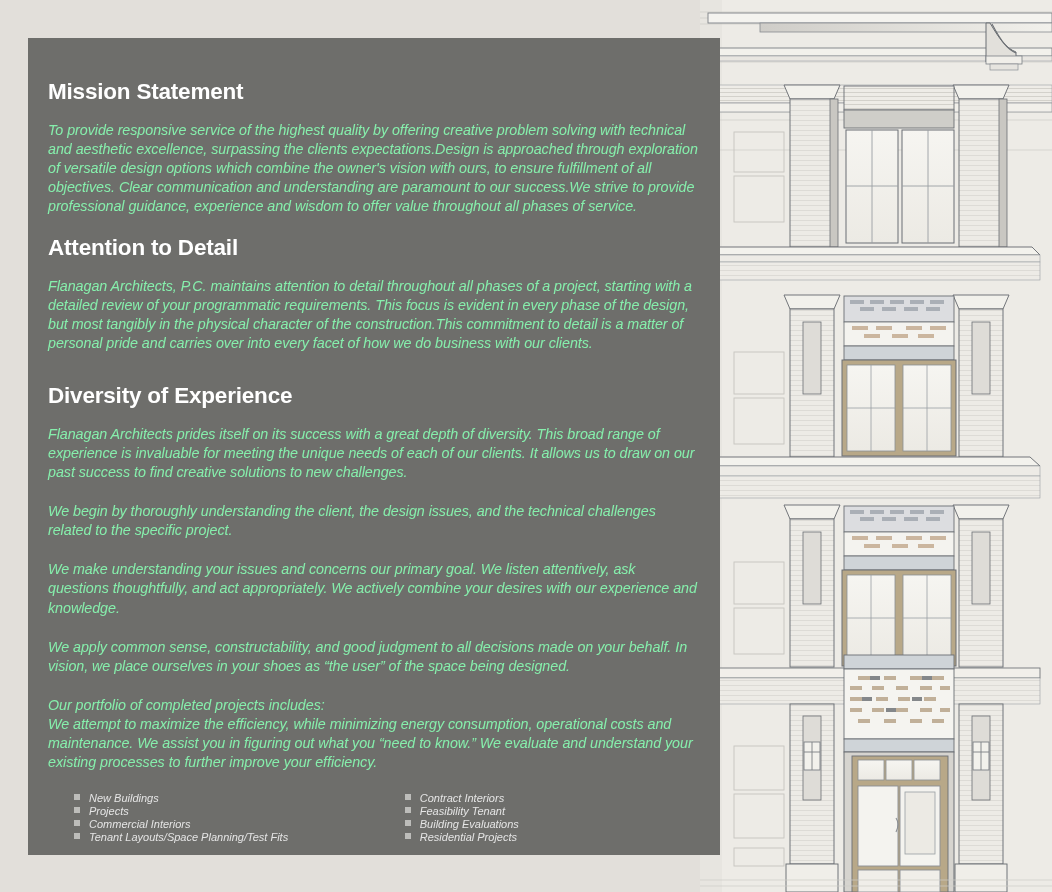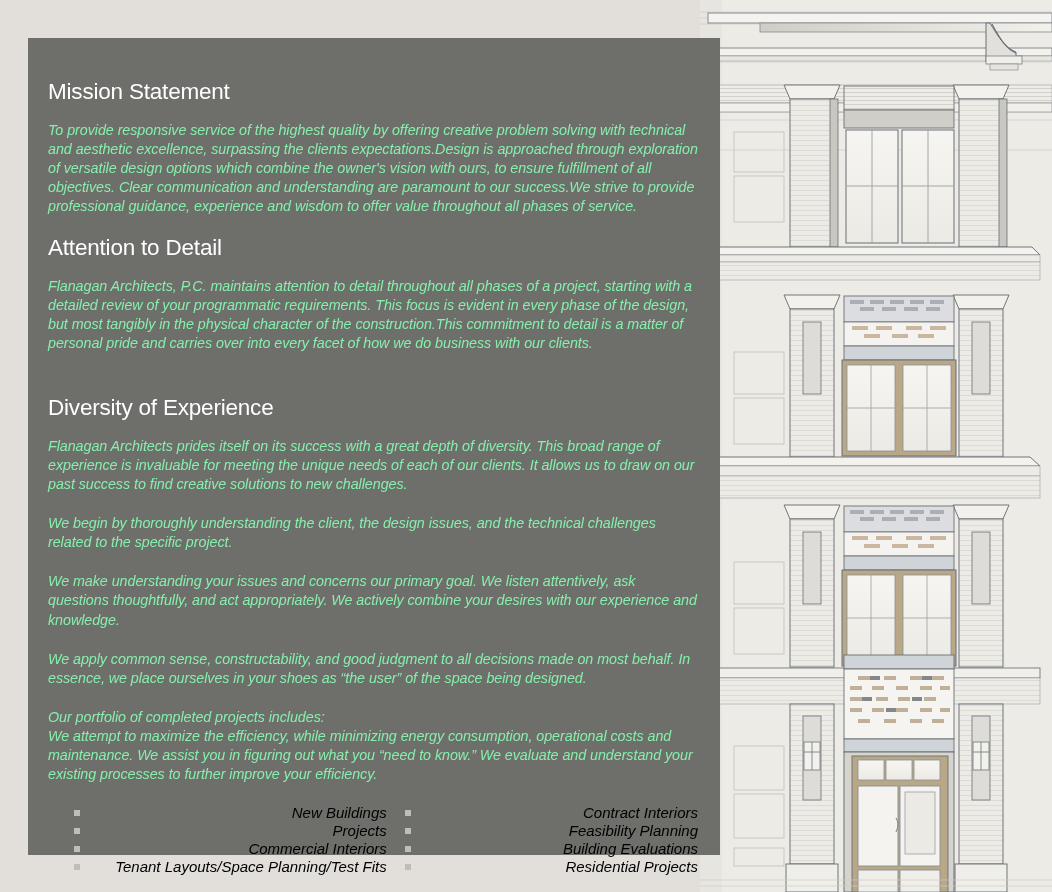--- a/index.html
+++ b/index.html
@@ -43,28 +43,28 @@
     width: 692px;
     height: 817px;
     background: #6e6e6b;
     box-sizing: border-box;
     padding: 22px 22px 0 20px;
   }
 
   .section-heading {
     color: #ffffff;
     font-size: 22.5px;
-    font-weight: normal;
+    font-weight: bold;
     letter-spacing: -0.2px;
     margin: 0 0 16px 0;
     line-height: 1.1;
   }
   .h-mission   { margin-top: 20px; }
   .h-attention { }
-  .h-diversity { margin-top: 43px; }
+  .h-diversity { margin-top: 31px; }
 
   .para {
     color: #86efac;
     font-size: 14.3px;
     font-style: italic;
     line-height: 1.335;
     margin: 0 0 15px 0;
     max-width: 662px;
     letter-spacing: -0.05px;
   }
@@ -76,26 +76,25 @@
     margin-top: 9px;
     margin-bottom: 4px;
     padding-left: 26px;
   }
   .list-col { width: 320px; }
   .list-col.col2 { width: 300px; padding-left: 18px; }
 
   .list-item {
     display: flex;
     align-items: baseline;
-    color: #000000;
-    font-size: 15px;
+    color: #e5e5e5;
+    font-size: 11px;
     font-style: italic;
     line-height: 1.19;
     margin-bottom: 0;
-    justify-content: space-between;
   }
   .bullet {
     display: inline-block;
     width: 6px;
     height: 6px;
     background: #bdbdba;
     margin-right: 9px;
     flex: 0 0 auto;
     position: relative;
     top: -2px;
@@ -382,21 +381,21 @@
     <h2 class="section-heading h-mission">Mission Statement</h2>
     <p class="para gap">To provide responsive service of the highest quality by offering creative problem solving with technical and aesthetic excellence, surpassing the clients expectations.Design is approached through exploration of versatile design options which combine the owner's vision with ours, to ensure fulfillment of all objectives. Clear communication and understanding are paramount to our success.We strive to provide professional guidance, experience and wisdom to offer value throughout all phases of service.</p>
 
     <h2 class="section-heading h-attention">Attention to Detail</h2>
     <p class="para gap">Flanagan Architects, P.C. maintains attention to detail throughout all phases of a project, starting with a detailed review of your programmatic requirements. This focus is evident in every phase of the design, but most tangibly in the physical character of the construction.This commitment to detail is a matter of personal pride and carries over into every facet of how we do business with our clients.</p>
 
     <h2 class="section-heading h-diversity">Diversity of Experience</h2>
     <p class="para gap">Flanagan Architects prides itself on its success with a great depth of diversity. This broad range of experience is invaluable for meeting the unique needs of each of our clients. It allows us to draw on our past success to find creative solutions to new challenges.</p>
     <p class="para gap">We begin by thoroughly understanding the client, the design issues, and the technical challenges related to the specific project.</p>
     <p class="para gap">We make understanding your issues and concerns our primary goal. We listen attentively, ask questions thoughtfully, and act appropriately. We actively combine your desires with our experience and knowledge.</p>
-    <p class="para gap">We apply common sense, constructability, and good judgment to all decisions made on most behalf. In essence, we place ourselves in your shoes as “the user” of the space being designed.</p>
+    <p class="para gap">We apply common sense, constructability, and good judgment to all decisions made on your behalf. In vision, we place ourselves in your shoes as “the user” of the space being designed.</p>
     <p class="para tight">Our portfolio of completed projects includes:</p>
 
     <p class="para gap">We attempt to maximize the efficiency, while minimizing energy consumption, operational costs and maintenance. We assist you in figuring out what you “need to know.” We evaluate and understand your existing processes to further improve your efficiency.</p>
 
     <div class="lists">
       <div class="list-col">
         <div class="list-item">
           <span class="bullet"></span>
           <span>New Buildings</span>
         </div>
@@ -414,21 +413,21 @@
         </div>
 
       </div>
       <div class="list-col col2">
         <div class="list-item">
           <span class="bullet"></span>
           <span>Contract Interiors</span>
         </div>
         <div class="list-item">
           <span class="bullet"></span>
-          <span>Feasibility Planning</span>
+          <span>Feasibility Tenant</span>
         </div>
         <div class="list-item">
           <span class="bullet"></span>
           <span>Building Evaluations</span>
         </div>
         <div class="list-item">
           <span class="bullet"></span>
           <span>Residential Projects</span>
         </div>
       </div>

